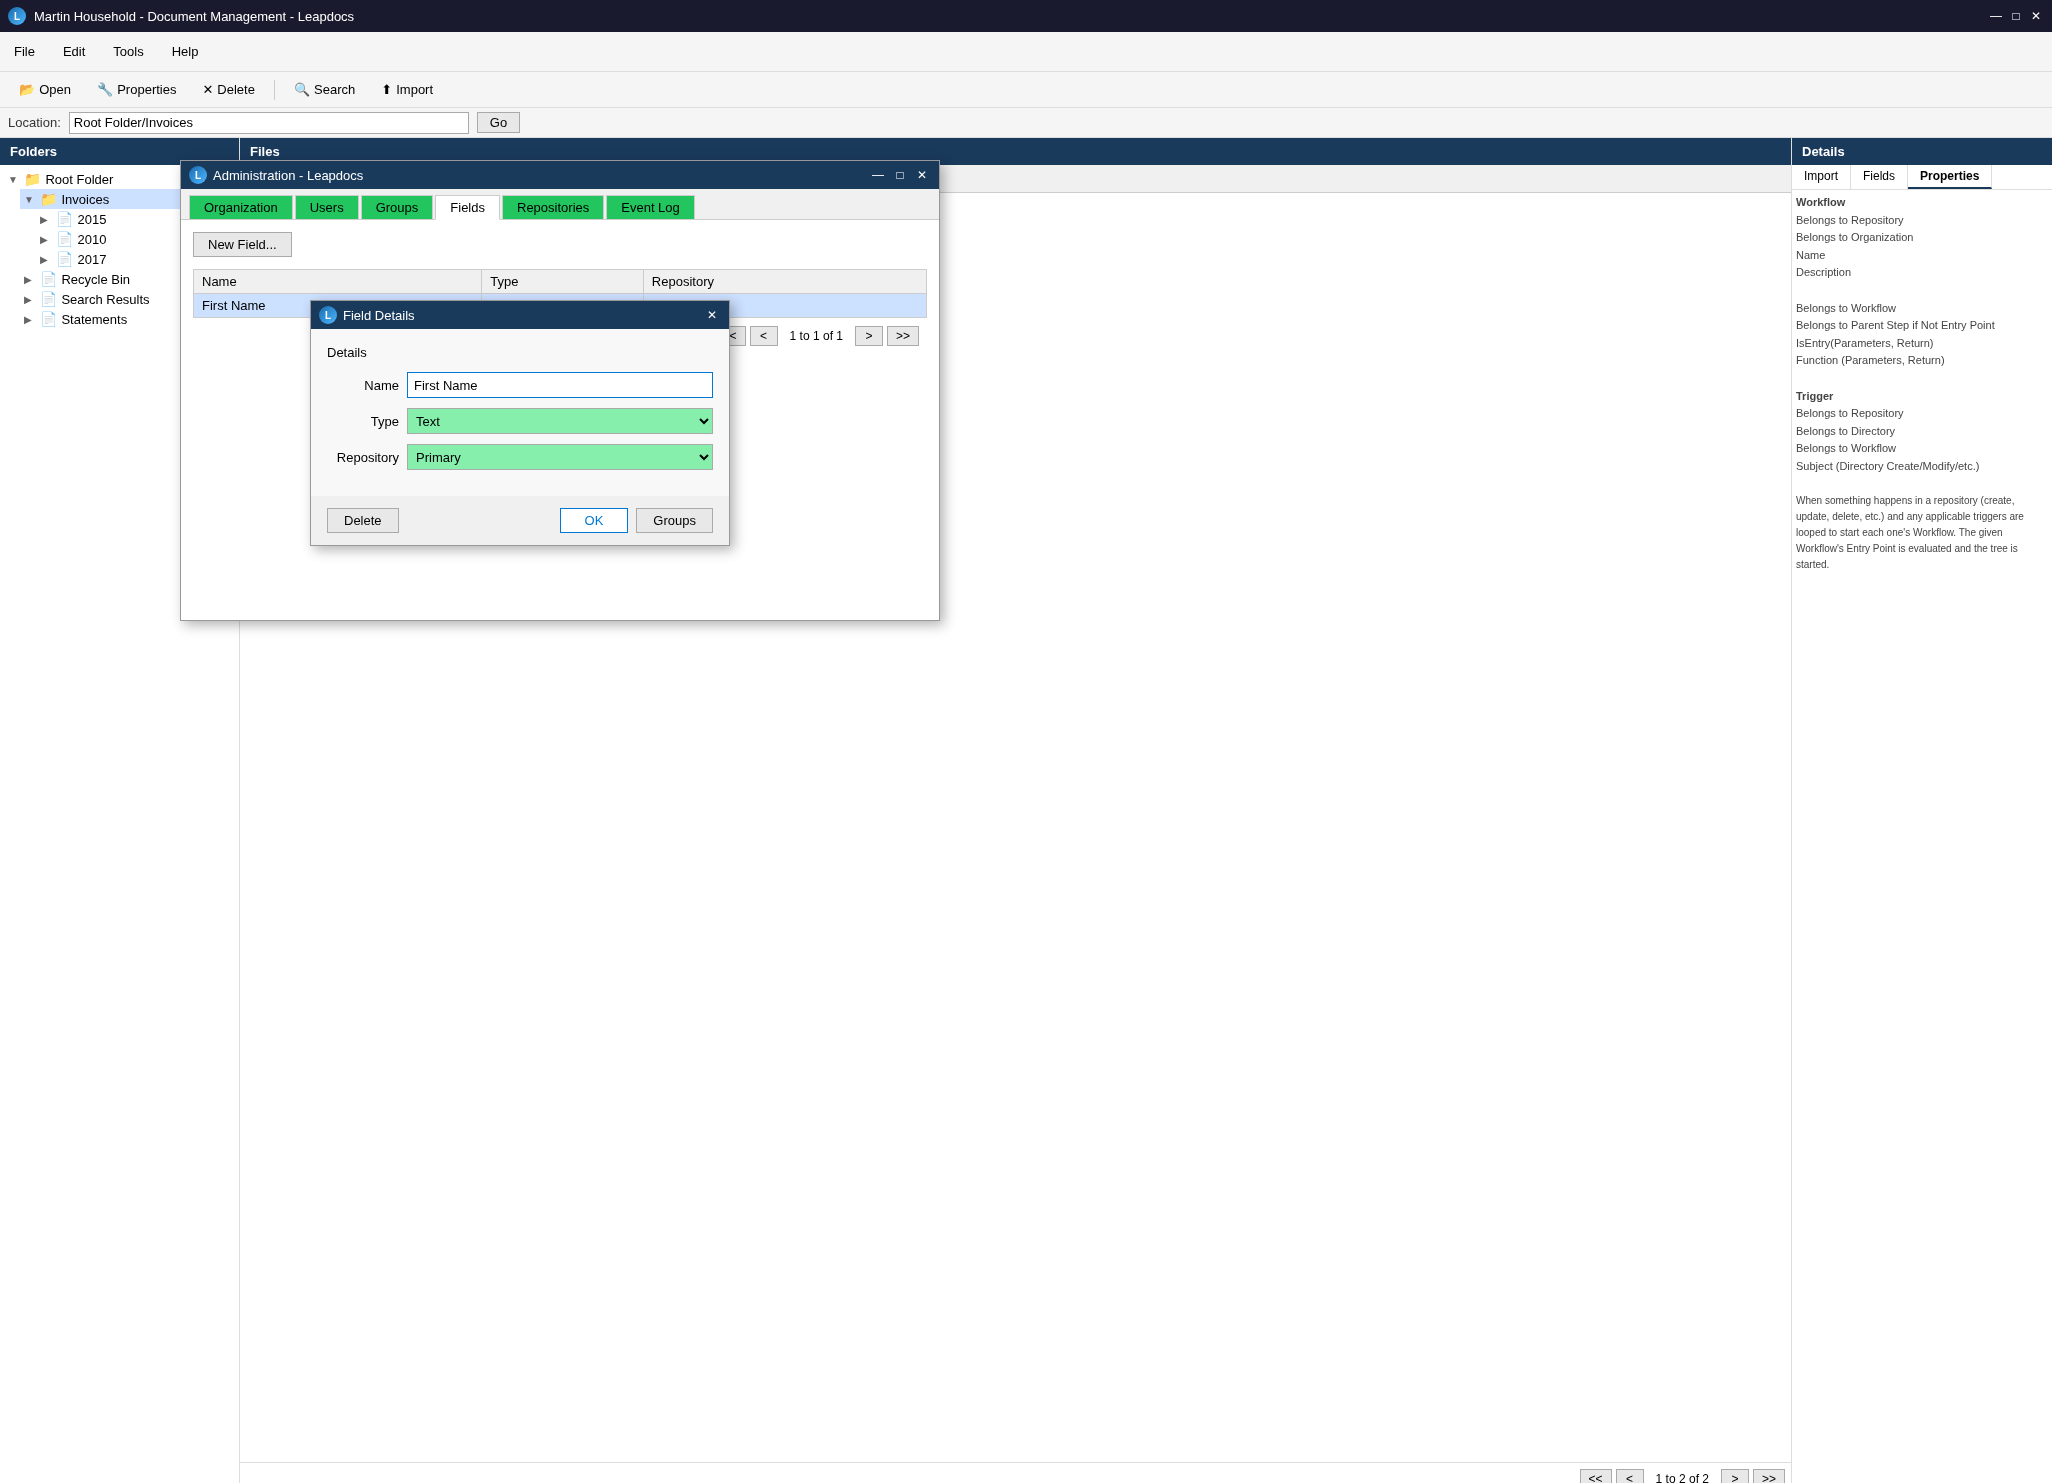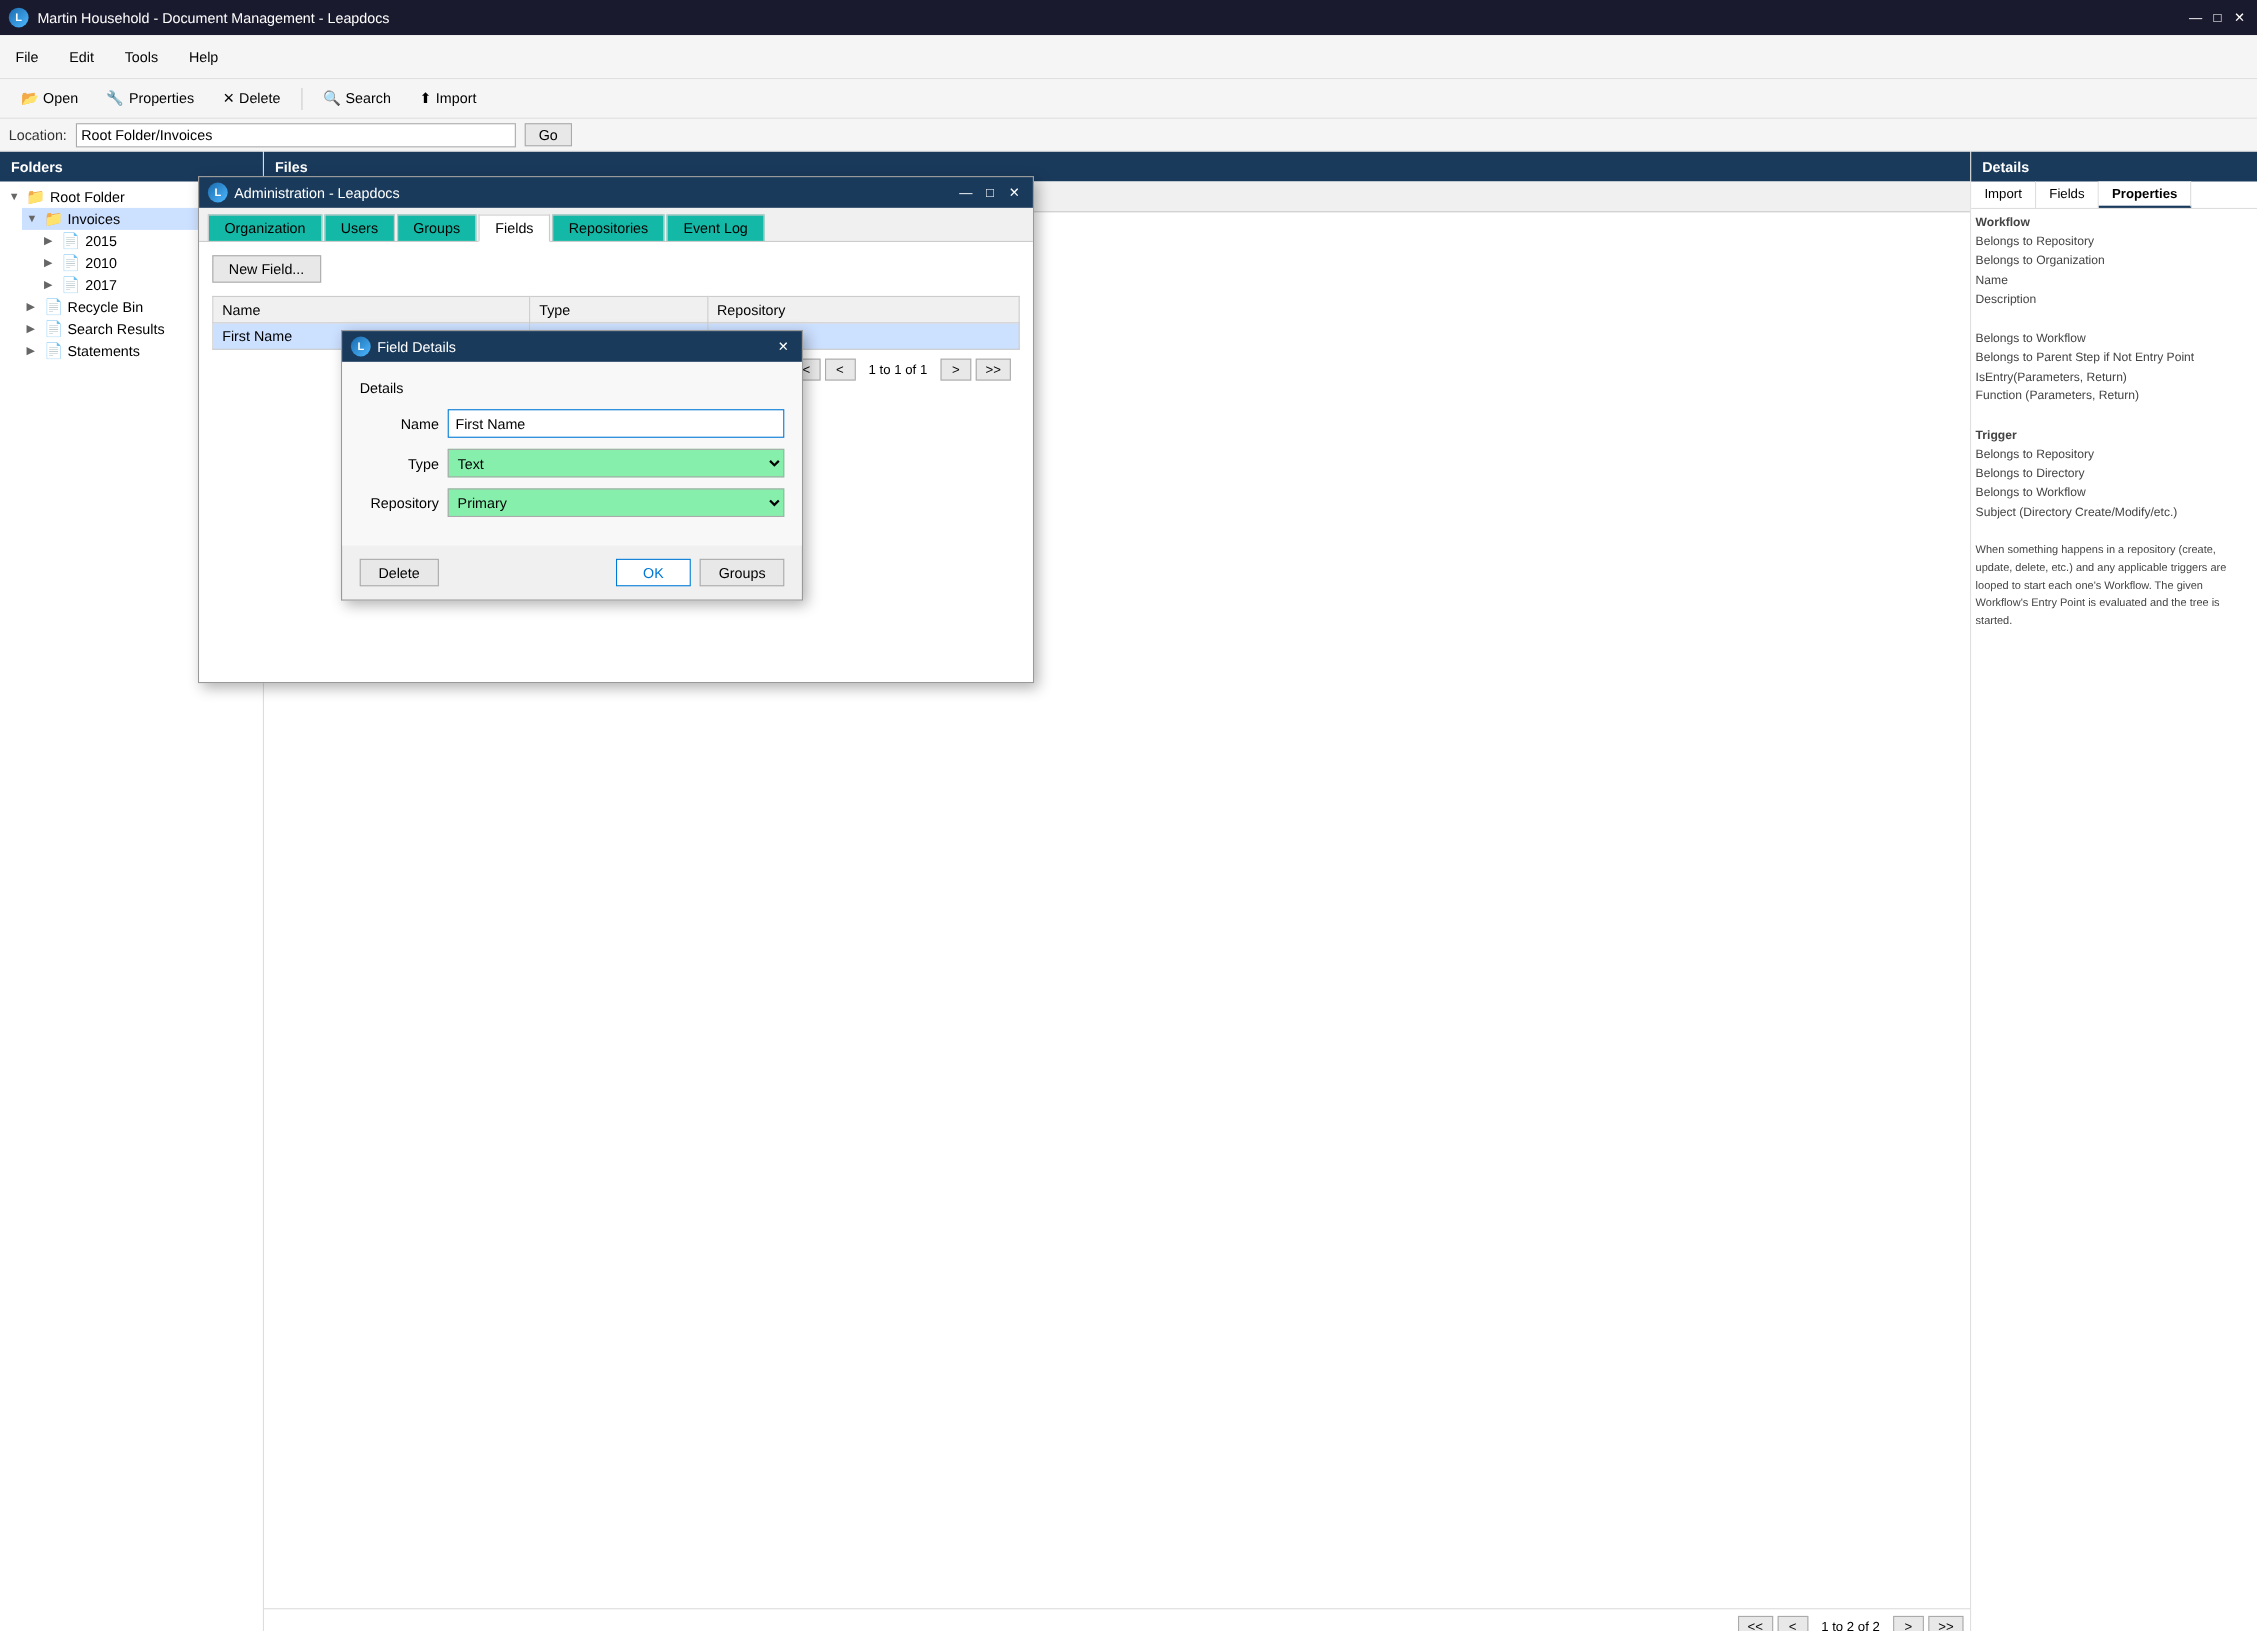--- a/index.html
+++ b/index.html
@@ -185,21 +185,21 @@
 
     .admin-tabs {
       display: flex;
       padding: 6px 8px 0;
       background: #f0f0f0;
       border-bottom: 1px solid #ccc;
       gap: 2px;
     }
     .admin-tab {
       padding: 4px 14px; cursor: pointer; font-size: 13px;
-      border: 1px solid #ccc; border-bottom: none; background: #14b8a6;
+      border: 1px solid #ccc; border-bottom: none; background: #22c55e;
     }
     .admin-tab.active { background: white; border-bottom: 1px solid white; margin-bottom: -1px; }
 
     .admin-content { padding: 12px; background: white; min-height: 400px; }
 
     .new-field-btn {
       padding: 4px 14px; border: 1px solid #aaa; background: #e8e8e8;
       cursor: pointer; font-size: 13px; margin-bottom: 12px;
     }
 

